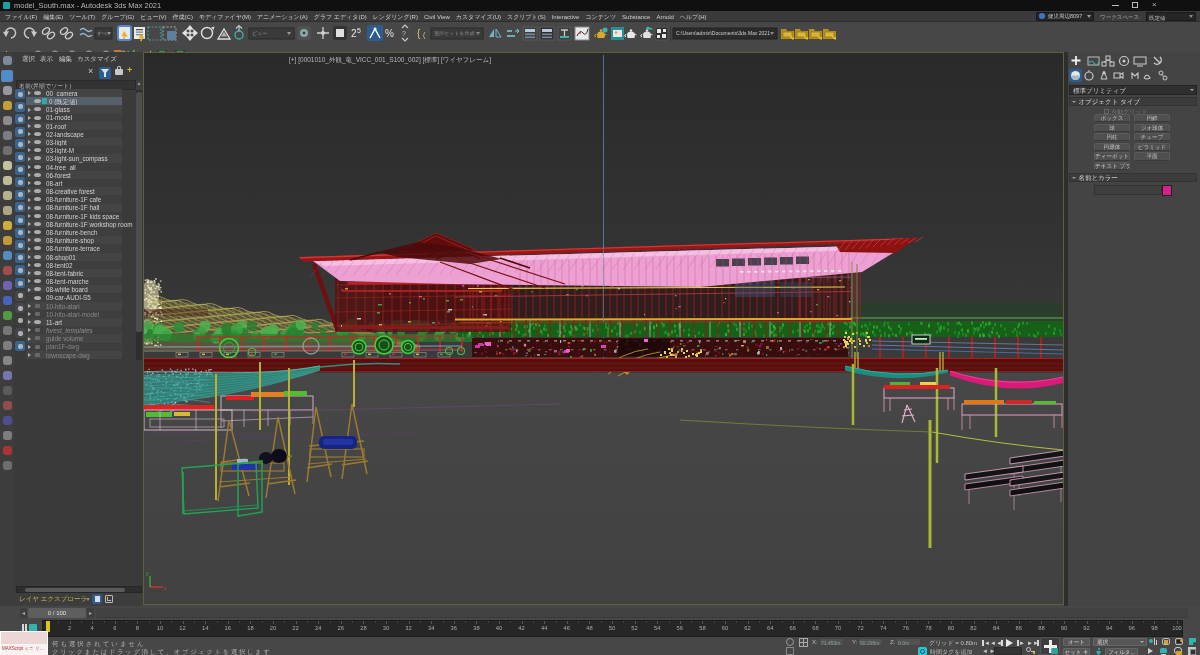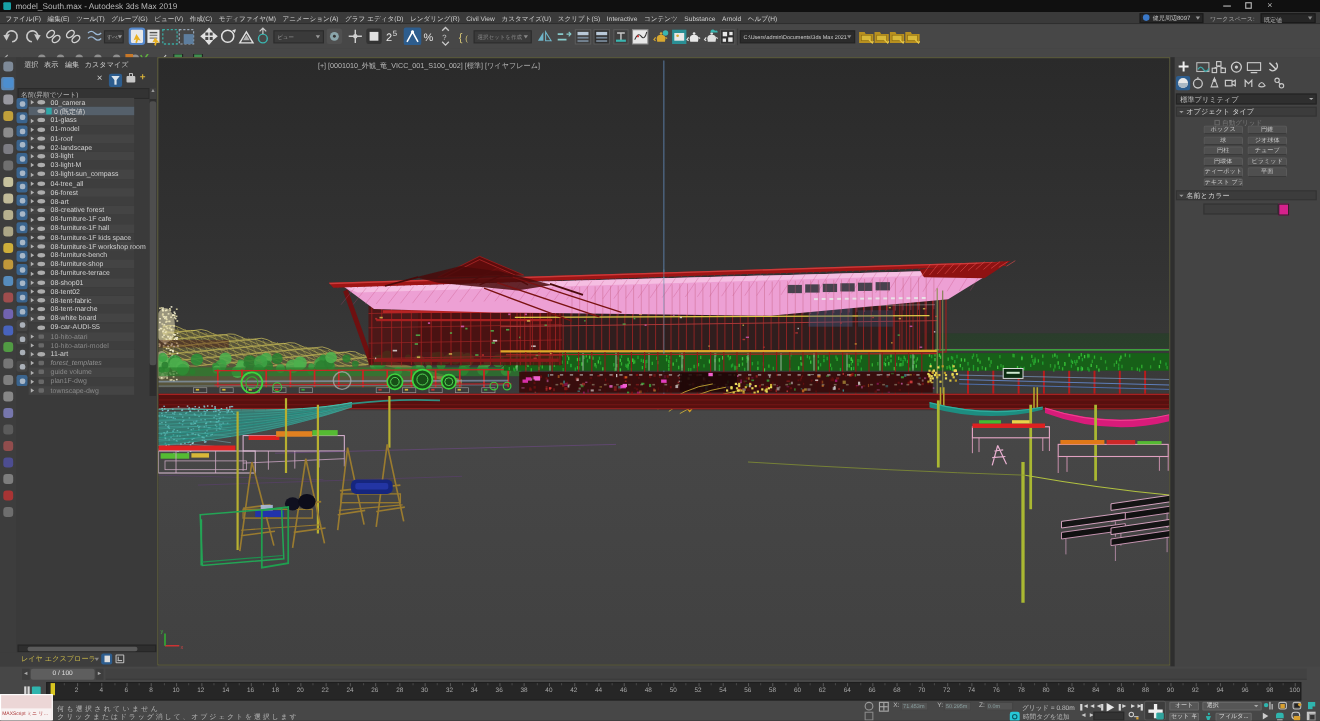--- a/index.html
+++ b/index.html
@@ -1,19 +1,19 @@
 <!DOCTYPE html>
 <html><head><meta charset="utf-8"><style>
 *{margin:0;padding:0;box-sizing:border-box;font-family:"Liberation Sans",sans-serif;}
 body{width:1200px;height:655px;overflow:hidden;background:#474747;position:relative;}
 .abs{position:absolute;}
 </style></head><body>
 <div class="abs" style="left:0;top:0;width:1200px;height:11px;background:#101010;">
 <div class="abs" style="left:3px;top:2px;width:7px;height:7px;background:#17a2a6;border-radius:1px;"></div>
-<div class="abs" style="left:14px;top:1px;font-size:7.5px;color:#b5b5b5;">model_South.max - Autodesk 3ds Max 2019</div>
+<div class="abs" style="left:14px;top:1px;font-size:7.5px;color:#b5b5b5;">model_South.max - Autodesk 3ds Max 2021</div>
 <div class="abs" style="left:1112px;top:5px;width:7px;height:1px;background:#bbb;"></div>
 <div class="abs" style="left:1132px;top:2px;width:6px;height:6px;border:1px solid #bbb;"></div>
 <div class="abs" style="left:1152px;top:1px;font-size:8px;color:#bbb;line-height:8px;">×</div>
 </div>
 <div class="abs" style="left:0;top:11px;width:1200px;height:11px;background:#3a3a3a;border-bottom:1px solid #2e2e2e;">
 <div class="abs" style="left:5px;top:2px;height:9px;font-size:6px;color:#cfcfcf;white-space:nowrap;">
 <span style="margin-right:6px;">ファイル(F)</span><span style="margin-right:6px;">編集(E)</span><span style="margin-right:6px;">ツール(T)</span><span style="margin-right:6px;">グループ(G)</span><span style="margin-right:6px;">ビュー(V)</span><span style="margin-right:6px;">作成(C)</span><span style="margin-right:6px;">モディファイヤ(M)</span><span style="margin-right:6px;">アニメーション(A)</span><span style="margin-right:6px;">グラフ エディタ(D)</span><span style="margin-right:6px;">レンダリング(R)</span><span style="margin-right:6px;">Civil View</span><span style="margin-right:6px;">カスタマイズ(U)</span><span style="margin-right:6px;">スクリプト(S)</span><span style="margin-right:6px;">Interactive</span><span style="margin-right:6px;">コンテンツ</span><span style="margin-right:6px;">Substance</span><span style="margin-right:6px;">Arnold</span><span style="margin-right:6px;">ヘルプ(H)</span>
 </div>
 <div class="abs" style="left:1036px;top:1px;width:58px;height:9px;background:#262626;border:1px solid #1a1a1a;"></div>
 <div class="abs" style="left:1039px;top:2px;width:6px;height:6px;background:#3a78c8;border-radius:3px;"></div>

